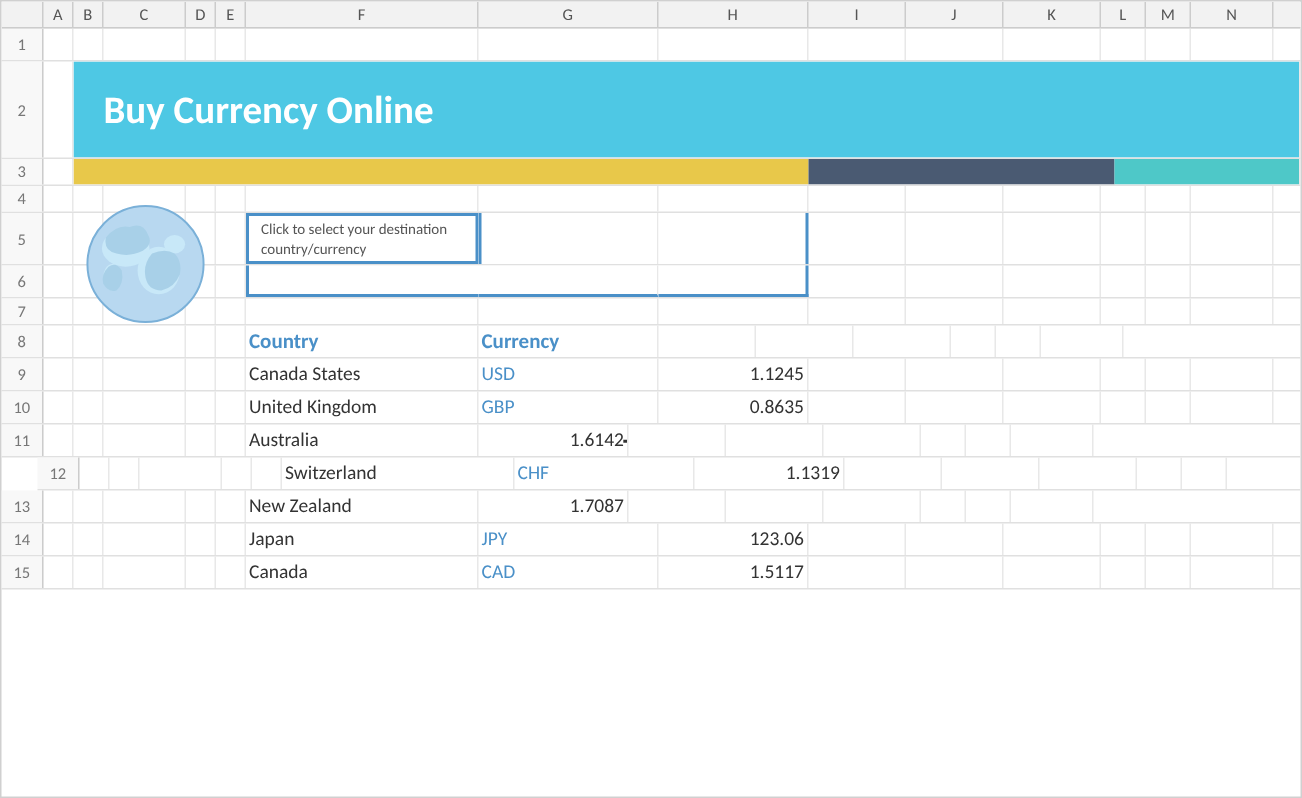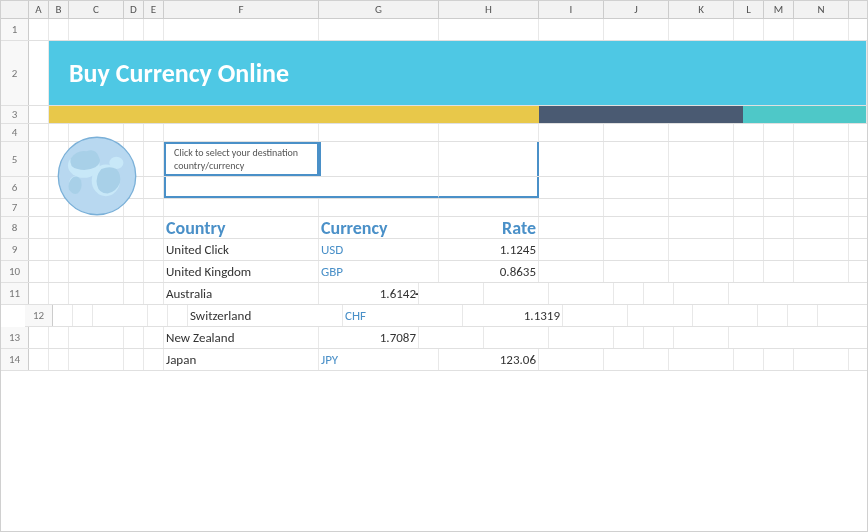--- a/index.html
+++ b/index.html
@@ -175,21 +175,21 @@
       width: 320px;
       height: 34px;
       display: flex;
       align-items: center;
     }
 
     
     .tbl-header {
       color: #4a90c8;
       font-weight: bold;
-      font-size: 18px;
+      font-size: 14px;
     }
 
     .rate-header {
       text-align: right;
       justify-content: flex-end;
     }
 
     .currency-cell {
       color: #4a90c8;
       font-weight: normal;
@@ -368,37 +368,36 @@
 
     <div class="sheet-row row-8">
       <div class="row-num">8</div>
       <div class="cell col-a"></div>
       <div class="cell col-b"></div>
       <div class="cell col-c"></div>
       <div class="cell col-d"></div>
       <div class="cell col-e"></div>
       <div class="cell col-f tbl-header">Country</div>
       <div class="cell col-g tbl-header">Currency</div>
-      <div class="cell col-h tbl-header rate-header">Rate</div>
       <div class="cell col-i"></div>
       <div class="cell col-j"></div>
       <div class="cell col-k"></div>
       <div class="cell col-l"></div>
       <div class="cell col-m"></div>
       <div class="cell col-n"></div>
     </div>
 
     <div class="sheet-row row-9">
       <div class="row-num">9</div>
       <div class="cell col-a"></div>
       <div class="cell col-b"></div>
       <div class="cell col-c"></div>
       <div class="cell col-d"></div>
       <div class="cell col-e"></div>
-      <div class="cell col-f country-cell">United Click</div>
+      <div class="cell col-f country-cell">Canada States</div>
       <div class="cell col-g currency-cell">USD</div>
       <div class="cell col-h rate-cell">1.1245</div>
       <div class="cell col-i"></div>
       <div class="cell col-j"></div>
       <div class="cell col-k"></div>
       <div class="cell col-l"></div>
       <div class="cell col-m"></div>
       <div class="cell col-n"></div>
     </div>
 
@@ -487,15 +486,32 @@
       <div class="cell col-g currency-cell">JPY</div>
       <div class="cell col-h rate-cell">123.06</div>
       <div class="cell col-i"></div>
       <div class="cell col-j"></div>
       <div class="cell col-k"></div>
       <div class="cell col-l"></div>
       <div class="cell col-m"></div>
       <div class="cell col-n"></div>
     </div>
 
+    <div class="sheet-row row-15">
+      <div class="row-num">15</div>
+      <div class="cell col-a"></div>
+      <div class="cell col-b"></div>
+      <div class="cell col-c"></div>
+      <div class="cell col-d"></div>
+      <div class="cell col-e"></div>
+      <div class="cell col-f country-cell">Canada</div>
+      <div class="cell col-g currency-cell">CAD</div>
+      <div class="cell col-h rate-cell">1.5117</div>
+      <div class="cell col-i"></div>
+      <div class="cell col-j"></div>
+      <div class="cell col-k"></div>
+      <div class="cell col-l"></div>
+      <div class="cell col-m"></div>
+      <div class="cell col-n"></div>
+    </div>
 
   </div>
 </div>
 
 </body></html>

